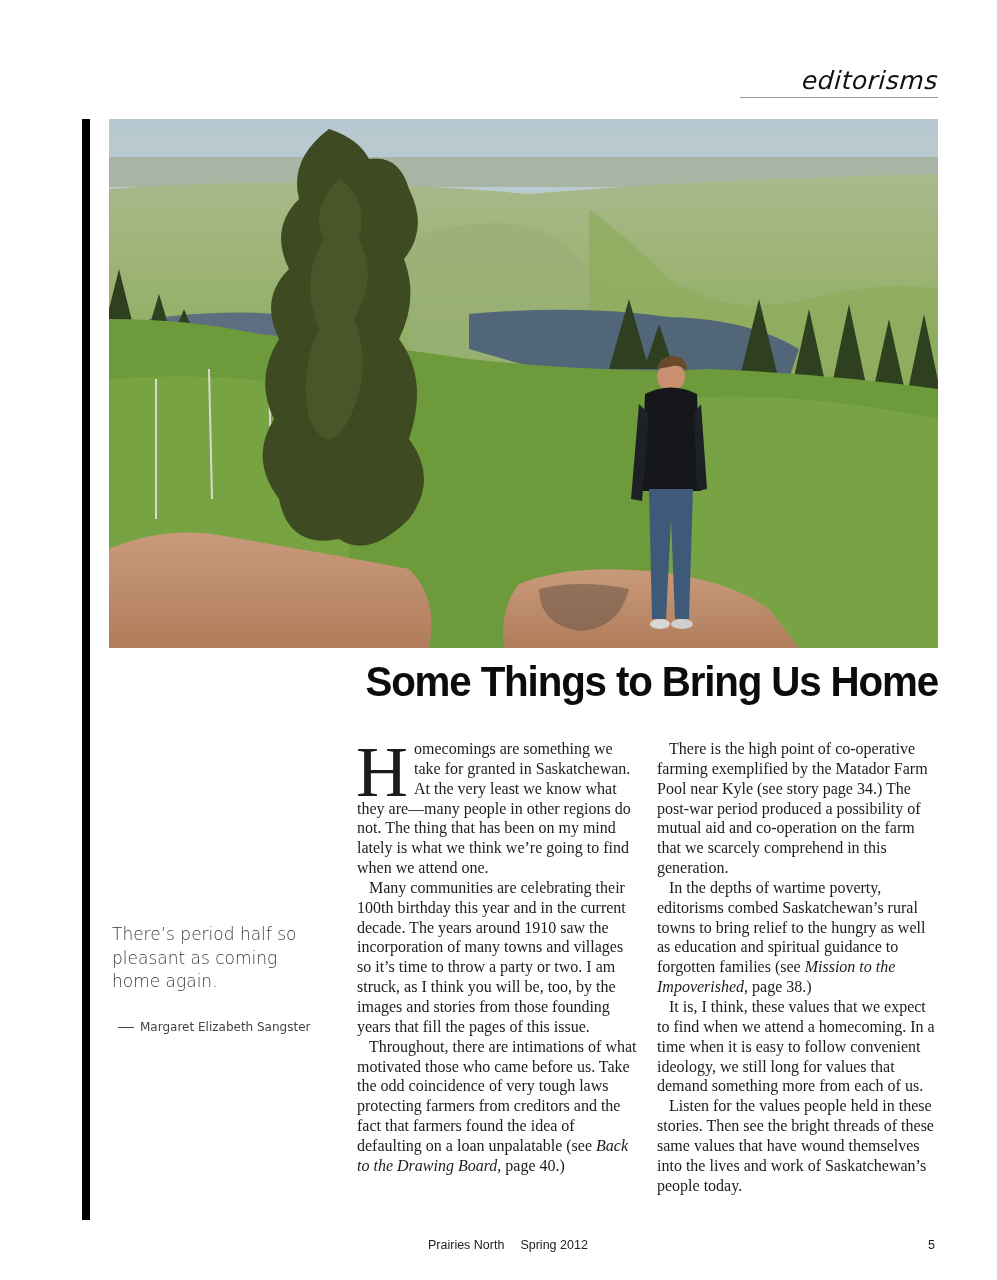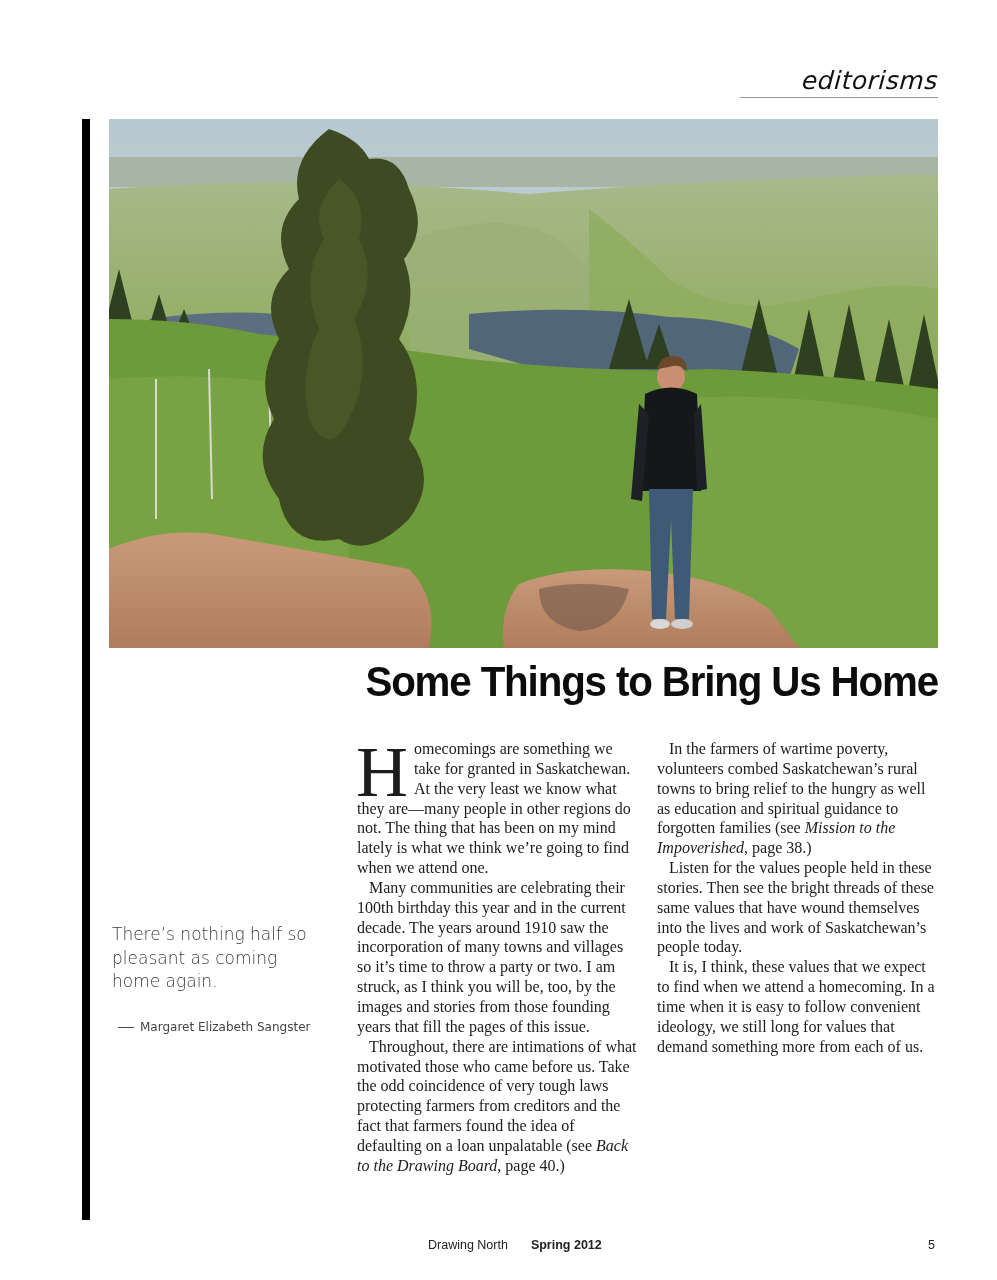--- a/index.html
+++ b/index.html
@@ -21,21 +21,21 @@
   .col1 { left:357px; }
   .col2 { left:657px; }
   .dropcap { float:left; font-size:72px; line-height:58px; margin:4px 6px -4px -1px; font-family:"Liberation Serif", serif; }
   .pull-quote { position:absolute; left:112px; top:923px; width:200px;
     font-family:"DejaVu Sans", sans-serif; font-size:17px; font-weight:300; line-height:23.5px; color:#3a3a3a; }
   .attribution { position:absolute; left:118px; top:1020px; width:210px;
     font-family:"DejaVu Sans", sans-serif; font-size:12px; color:#444; }
   .attribution .dash { display:inline-block; width:16px; height:1px; background:#444; vertical-align:middle; margin-right:6px; }
   .footer-pub { position:absolute; left:428px; top:1238px; font-family:"Liberation Sans", sans-serif; font-size:12.5px; color:#222; }
   .footer-page { position:absolute; left:928px; top:1238px; font-family:"Liberation Sans", sans-serif; font-size:12.5px; color:#222; }
-  .footer-pub span + span { margin-left:23px;font-weight:bold; }
+  .footer-pub span + span { margin-left:16px; }
 </style>
 </head>
 <body>
 
 <div class="section-tag">editorisms</div>
 <div class="section-rule"></div>
 
 <div class="side-bar"></div>
 
 <div class="photo">
@@ -114,28 +114,29 @@
   <p class="first">
     <span class="dropcap">H</span><span>omecomings are something we take for granted in Saskatchewan. At the very least we know what they are—many people in other regions do not. The thing that has been on my mind lately is what we think we’re going to find when we attend one.</span>
   </p>
   <p>Many communities are celebrating their 100th birthday this year and in the current decade. The years around 1910 saw the incorporation of many towns and villages so it’s time to throw a party or two. I am struck, as I think you will be, too, by the images and stories from those founding years that fill the pages of this issue.</p>
   <p>
     <span>Throughout, there are intimations of what motivated those who came before us. Take the odd coincidence of very tough laws protecting farmers from creditors and the fact that farmers found the idea of defaulting on a loan unpalatable (see </span><em>Back to the Drawing Board</em><span>, page 40.)</span>
   </p>
 </div>
 
 <div class="col col2">
+  <p>There is the high point of co-operative farming exemplified by the Matador Farm Pool near Kyle (see story page 34.) The post-war period produced a possibility of mutual aid and co-operation on the farm that we scarcely comprehend in this generation.</p>
   <p>
-    <span>In the farmers of wartime poverty, volunteers combed Saskatchewan’s rural towns to bring relief to the hungry as well as education and spiritual guidance to forgotten families (see </span><em>Mission to the Impoverished</em><span>, page 38.)</span>
+    <span>In the depths of wartime poverty, editorisms combed Saskatchewan’s rural towns to bring relief to the hungry as well as education and spiritual guidance to forgotten families (see </span><em>Mission to the Impoverished</em><span>, page 38.)</span>
   </p>
+  <p>It is, I think, these values that we expect to find when we attend a homecoming. In a time when it is easy to follow convenient ideology, we still long for values that demand something more from each of us.</p>
   <p>Listen for the values people held in these stories. Then see the bright threads of these same values that have wound themselves into the lives and work of Saskatchewan’s people today.</p>
-  <p>It is, I think, these values that we expect to find when we attend a homecoming. In a time when it is easy to follow convenient ideology, we still long for values that demand something more from each of us.</p>
 </div>
 
-<div class="pull-quote">There’s nothing half so pleasant as coming home again.</div>
+<div class="pull-quote">There’s period half so pleasant as coming home again.</div>
 <div class="attribution">
   <span class="dash"></span><span>Margaret Elizabeth Sangster</span>
 </div>
 
 <div class="footer-pub">
-  <span>Drawing North</span><span>Spring 2012</span>
+  <span>Prairies North</span><span>Spring 2012</span>
 </div>
 <div class="footer-page">5</div>
 
 </body></html>

